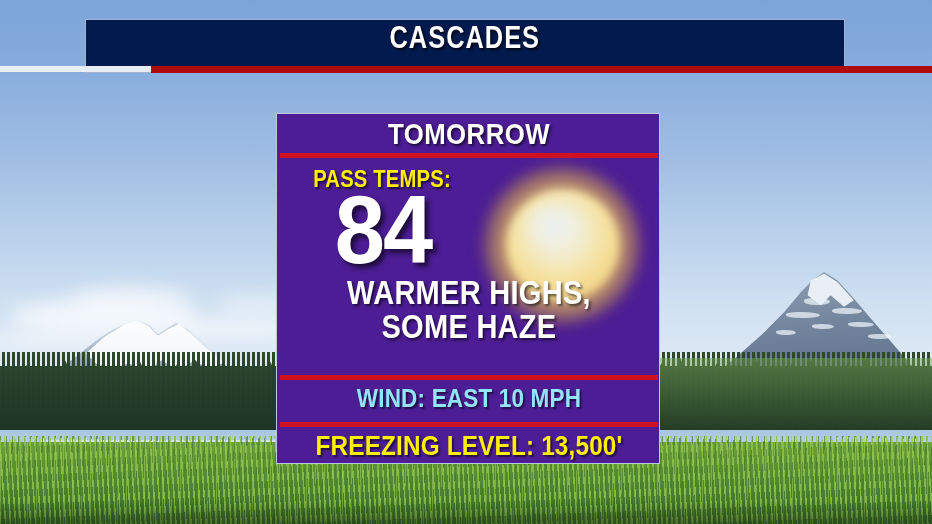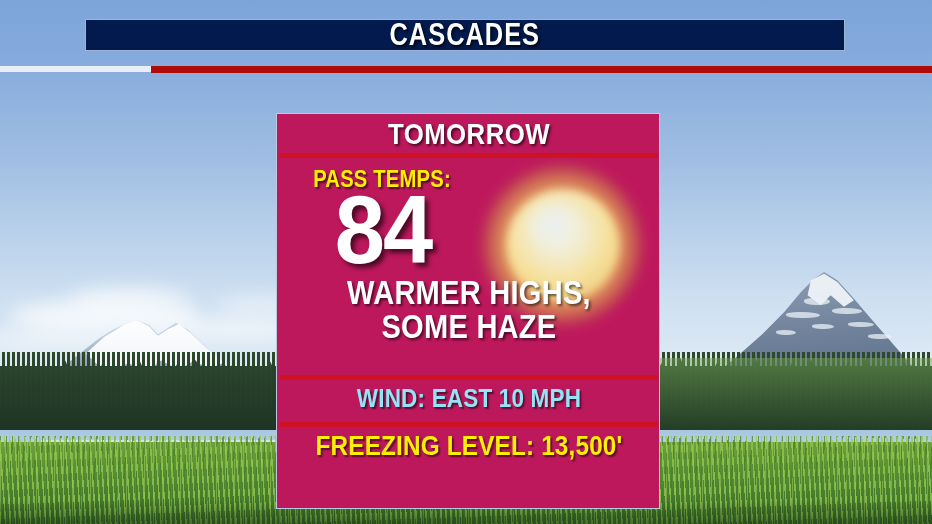--- a/index.html
+++ b/index.html
@@ -136,41 +136,41 @@
     background:linear-gradient(180deg,rgba(30,60,22,0) 0%, rgba(28,56,20,.55) 100%);
   }
   .photo-haze{
     position:absolute;inset:0;
     background:linear-gradient(180deg, rgba(255,255,255,.10) 0%, rgba(255,255,255,0) 30%);
     pointer-events:none;
   }
 
   
   .banner{
-    position:absolute;left:85px;top:19px;width:760px;height:32px;
+    position:absolute;left:85px;top:19px;width:760px;height:54px;
     background:#021a4d;border:1px solid #9fb4d0;box-sizing:border-box;
-    display:flex;align-items:center;justify-content:center;
+    display:flex;justify-content:center;
   }
   .banner-title{
     color:#ffffff;font-size:31px;font-weight:bold;letter-spacing:1.2px;
     transform:scaleX(.82);transform-origin:center;
     text-shadow:2px 2px 3px rgba(0,0,0,.75);
     white-space:nowrap;
   }
   .banner-white-stripe{
     position:absolute;left:0;top:66px;width:151px;height:6px;background:#e9eef5;
   }
   .banner-red-stripe{
     position:absolute;left:151px;top:66px;width:781px;height:7px;background:#b00b0b;
   }
 
   
   .panel{
-    position:absolute;left:276px;top:113px;width:384px;height:396px;
-    background:#be185d;border:1px solid #b9c9de;box-sizing:border-box;
+    position:absolute;left:276px;top:113px;width:384px;height:351px;
+    background:#4c1d95;border:1px solid #b9c9de;box-sizing:border-box;
     overflow:hidden;
   }
   .panel-day{
     position:absolute;left:0;top:3px;width:384px;text-align:center;
     color:#ffffff;font-size:30px;font-weight:bold;letter-spacing:.5px;
     transform:scaleX(.86);transform-origin:center top;
     text-shadow:2px 2px 3px rgba(0,0,0,.65);
   }
   .divider{position:absolute;left:3px;width:378px;height:5px;background:#cf1122;}
   .d1{top:39px;}

